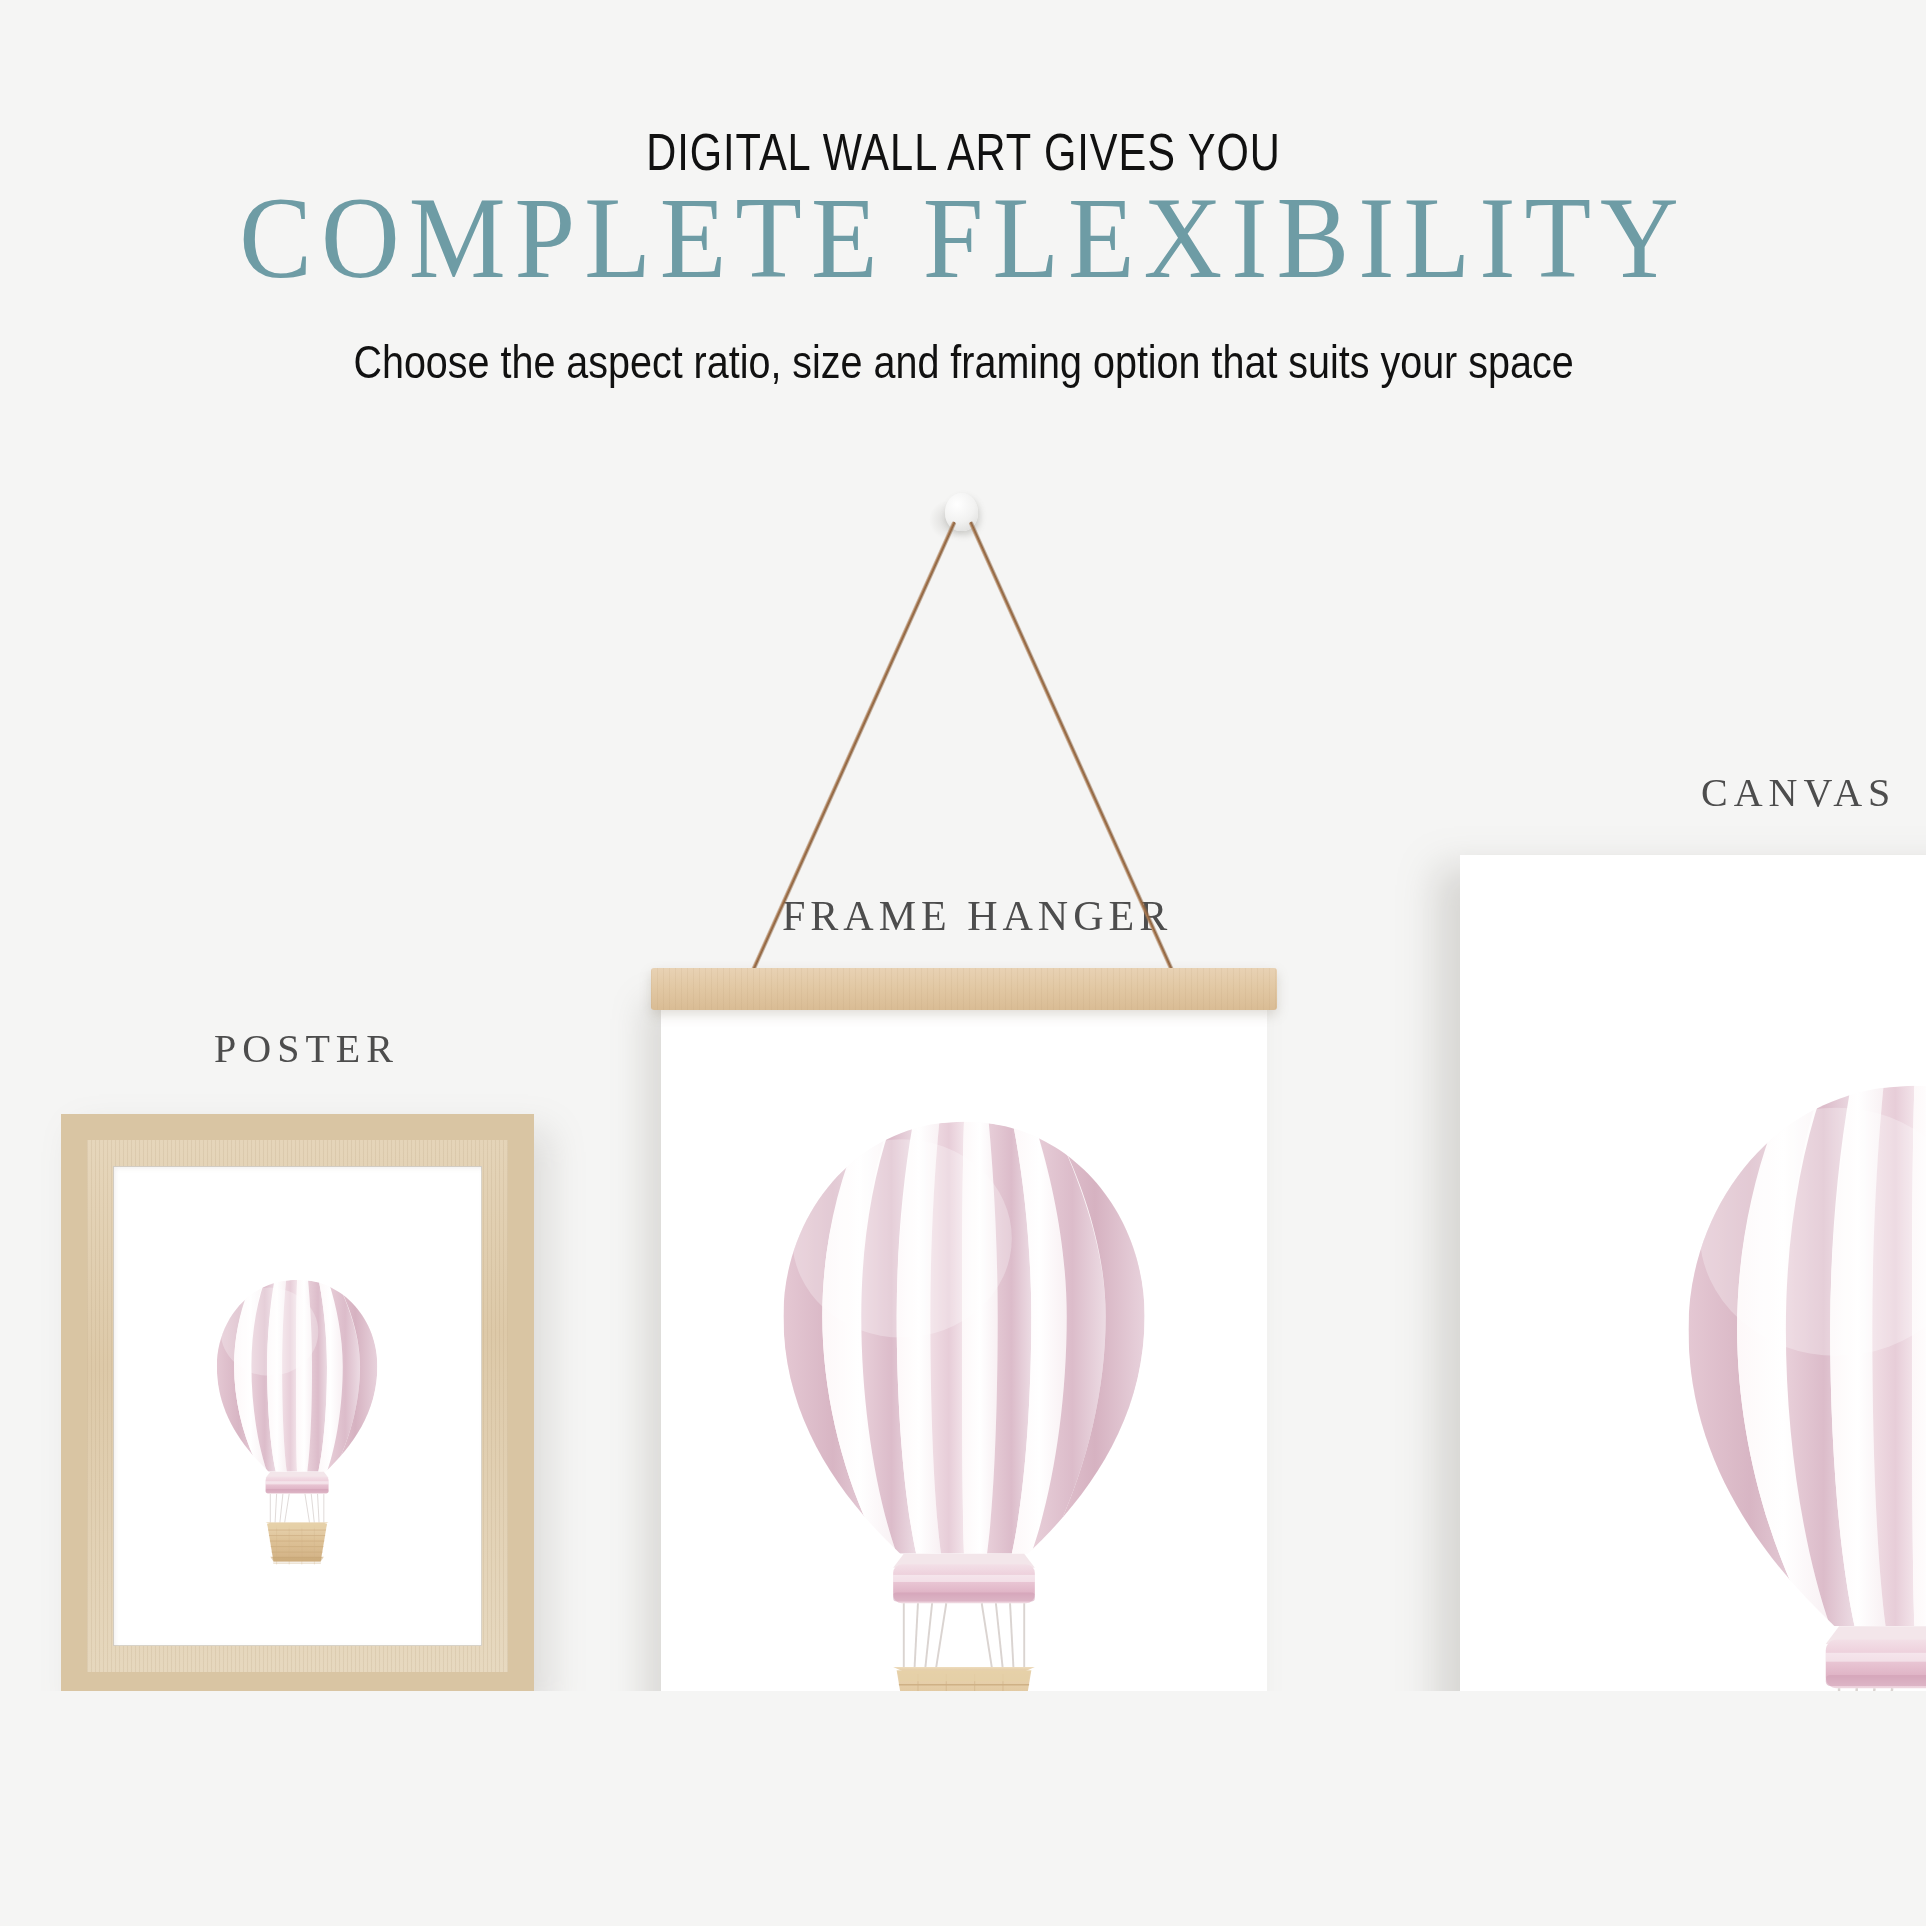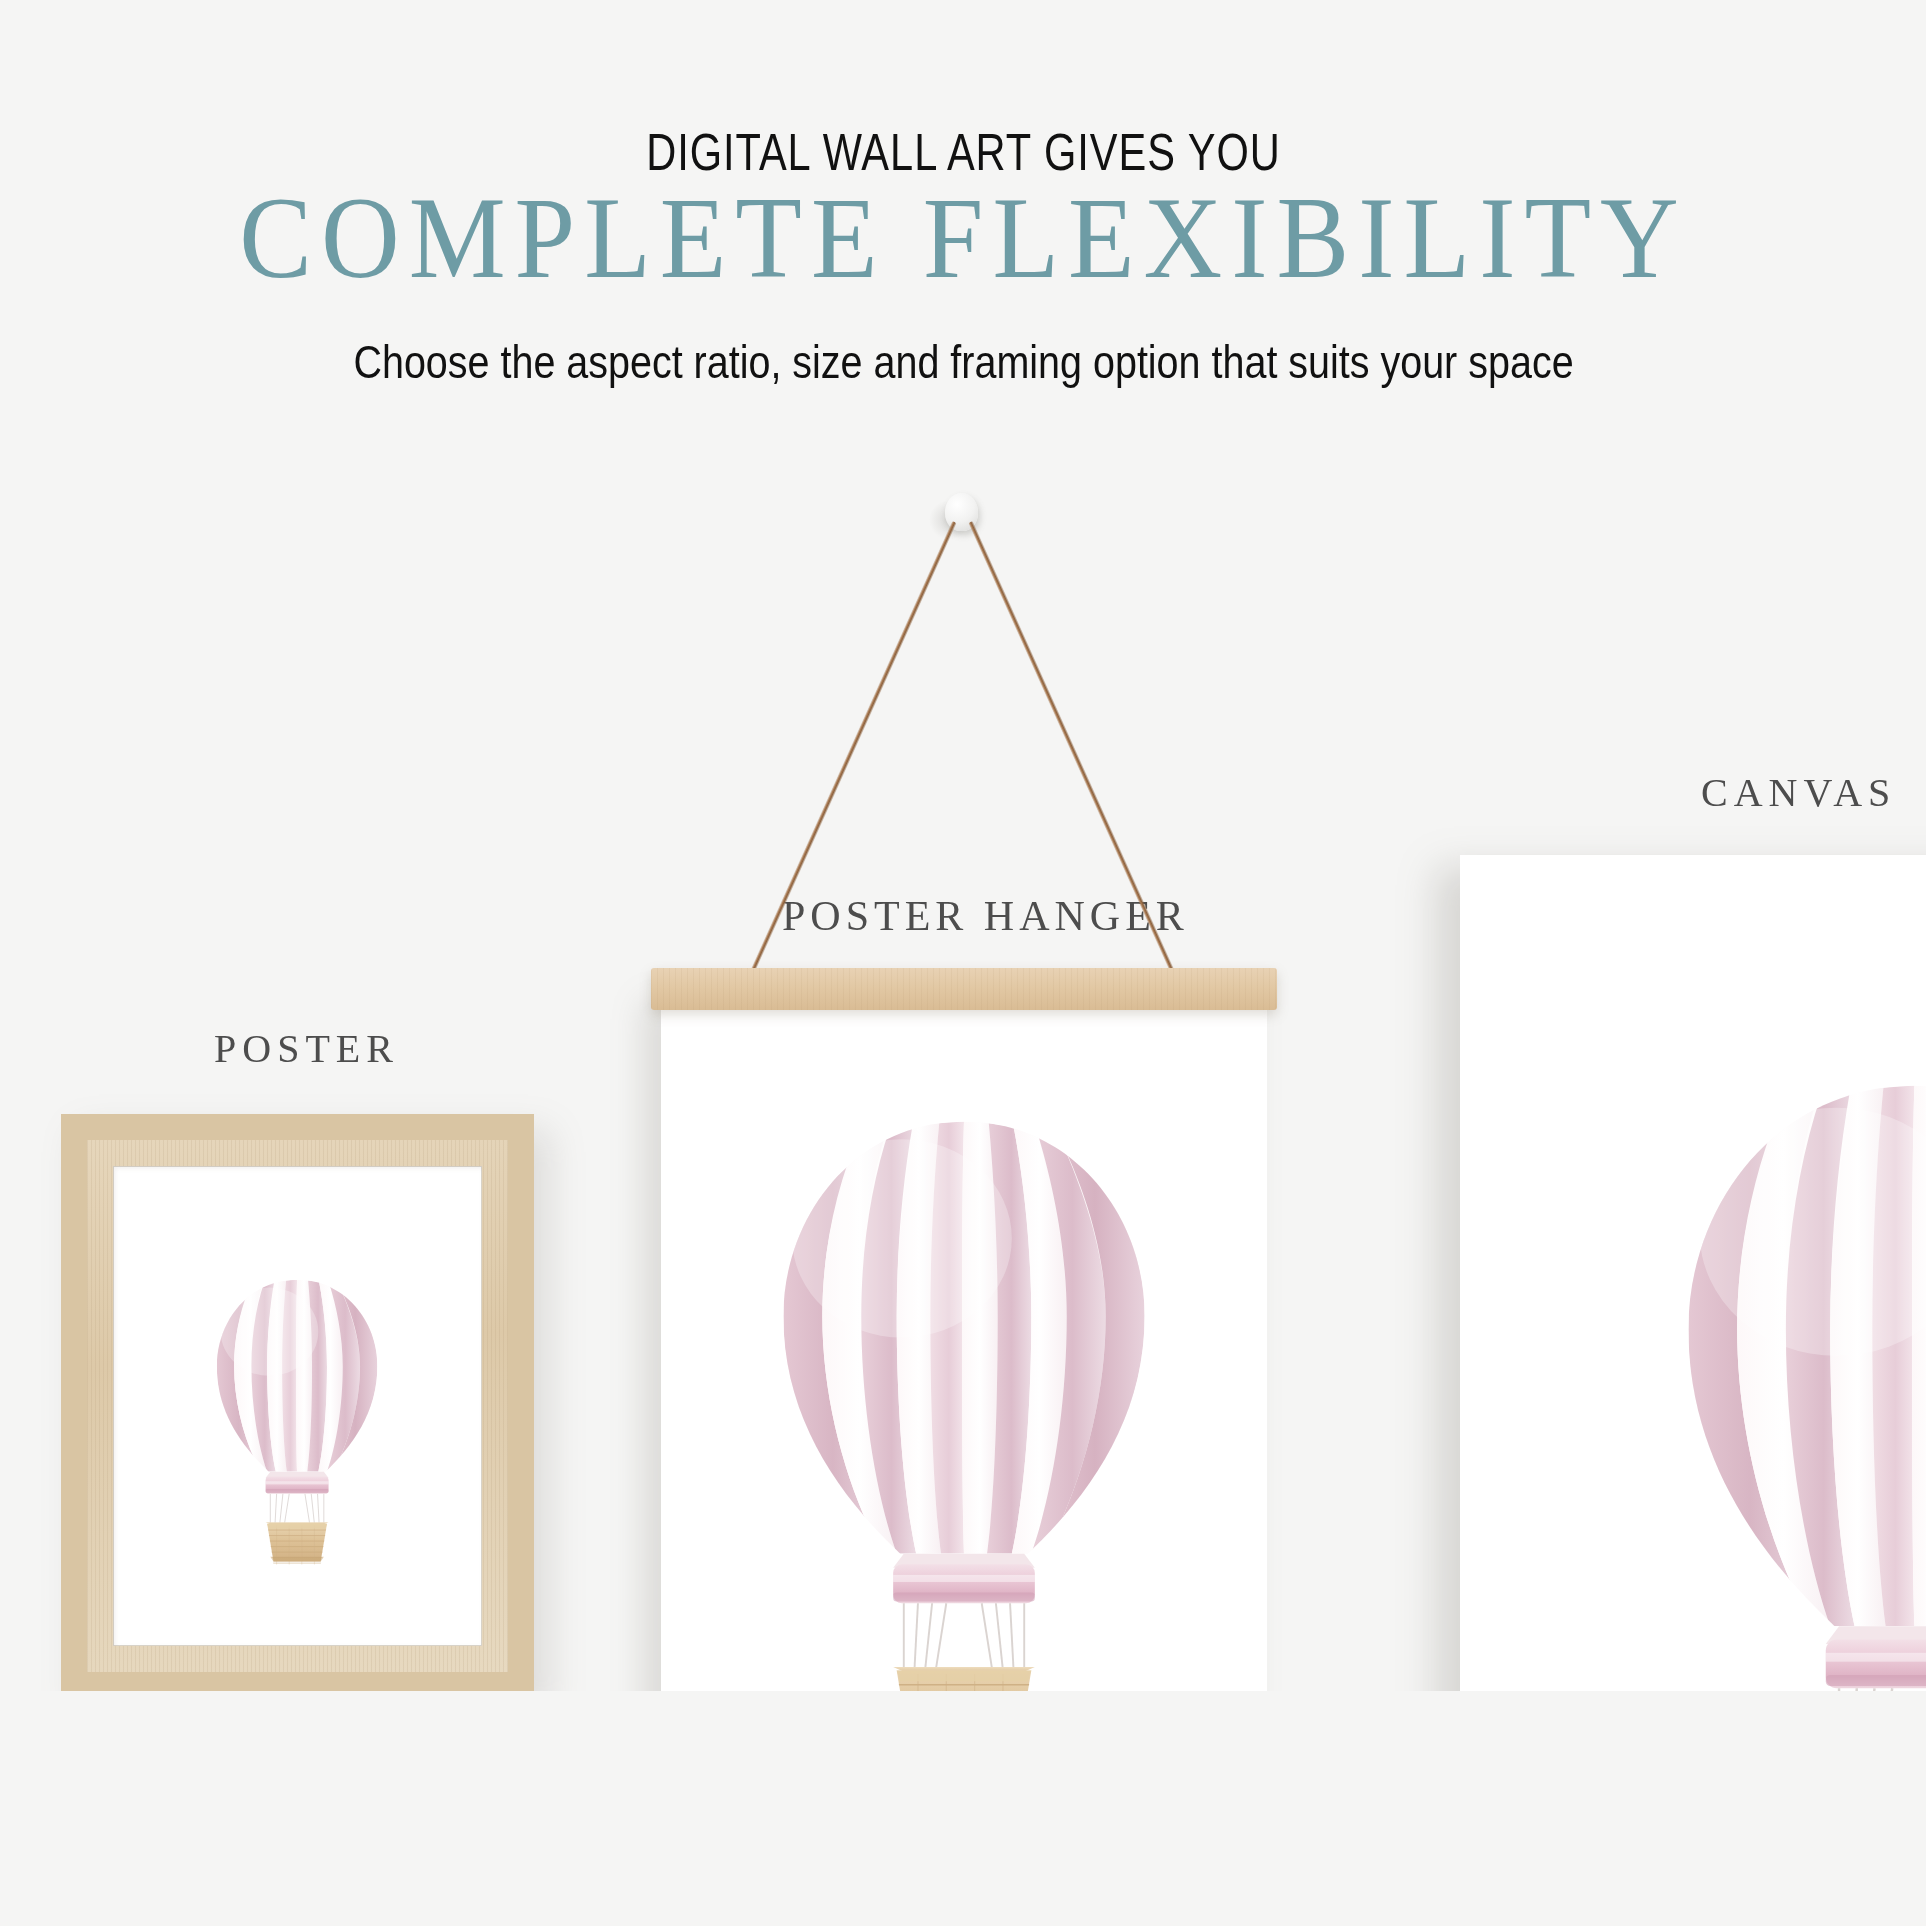--- a/index.html
+++ b/index.html
@@ -303,21 +303,21 @@
       <line x1="172" y1="288" x2="172" y2="342"></line>
     </g>
   </g>
   <path d="M112 334 L188 334 L186 340 L114 340 Z" fill="#e5cfa6" opacity="0.8"></path>
   <path d="M116 376 L184 376 L180 382 L120 382 Z" fill="#c9a877" opacity="0.55"></path>
 </svg>
         </div>
     </div>
   </div>
 
-  <div class="mock-label" id="label-hanger">POSTER HANGER</div>
+  <div class="mock-label" id="label-hanger">FRAME HANGER</div>
 
   <div id="nail-shadow"></div>
   <div id="nail"></div>
   <div class="cord" id="cord-left"></div>
   <div class="cord" id="cord-right"></div>
 
   <div id="poster-sheet"></div>
   <div class="balloon-art" id="poster-balloon">
       <svg style="display: block;" viewBox="0 0 300 380" preserveAspectRatio="xMidYMid meet">
   <defs>

